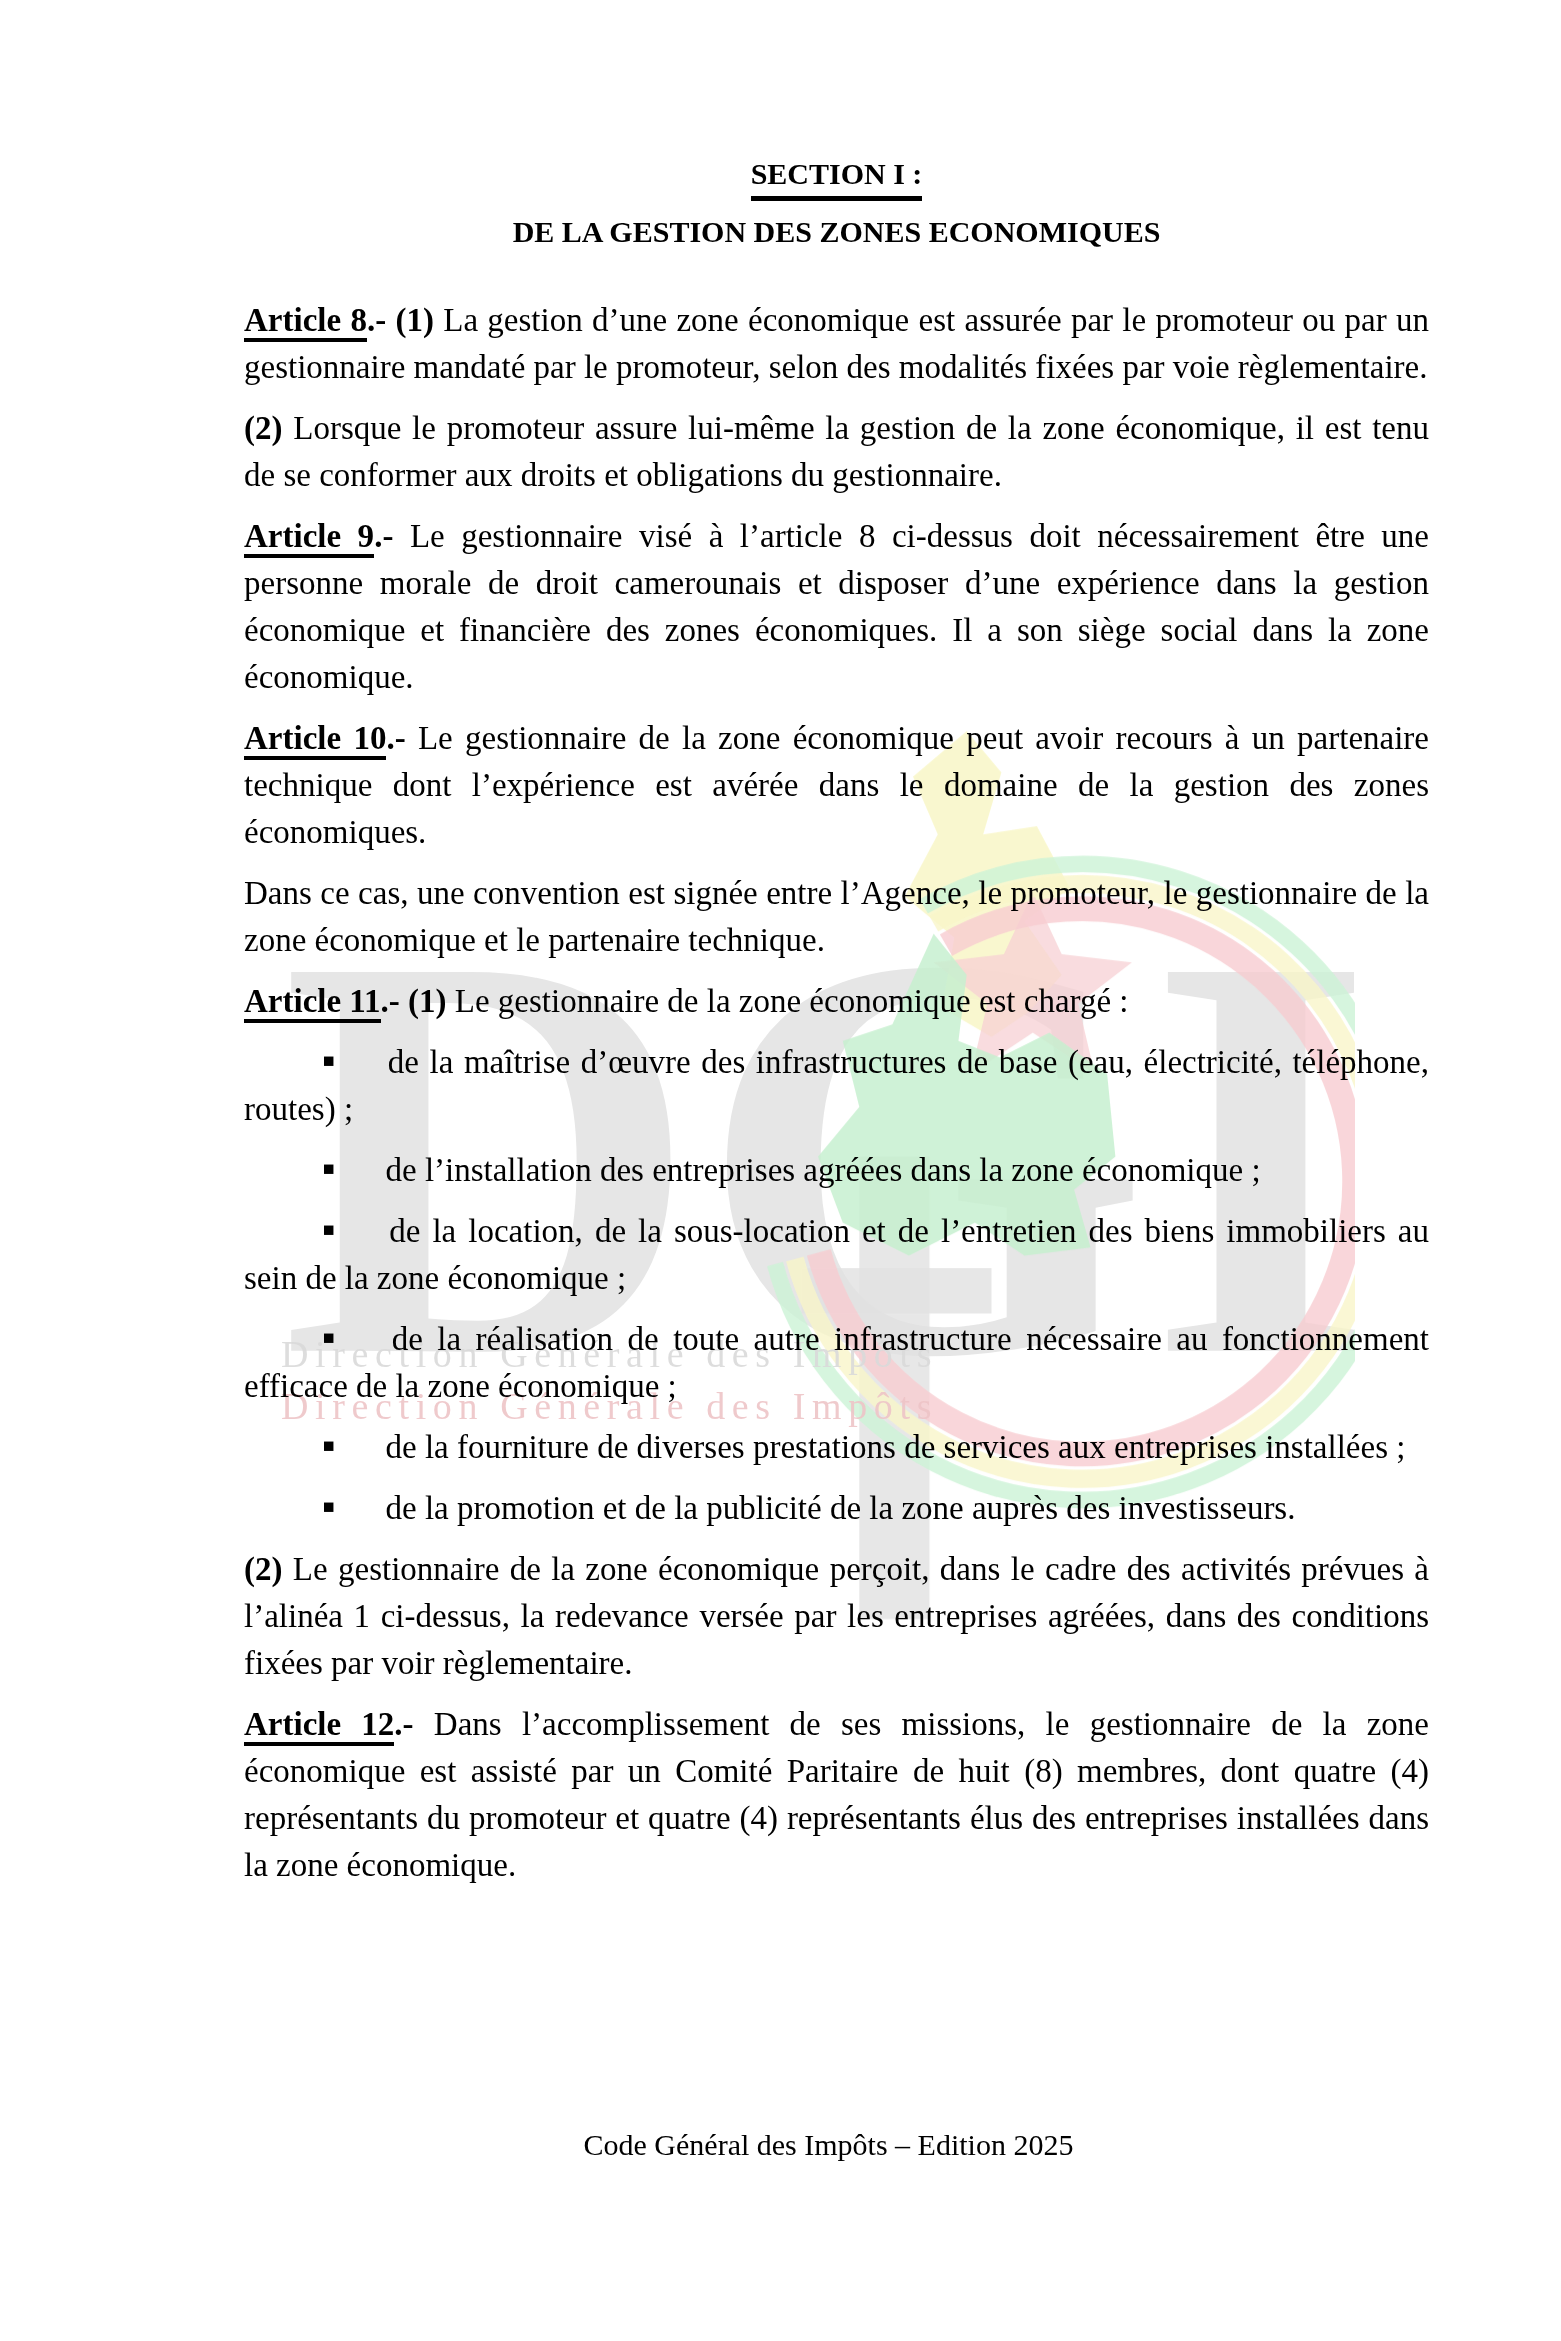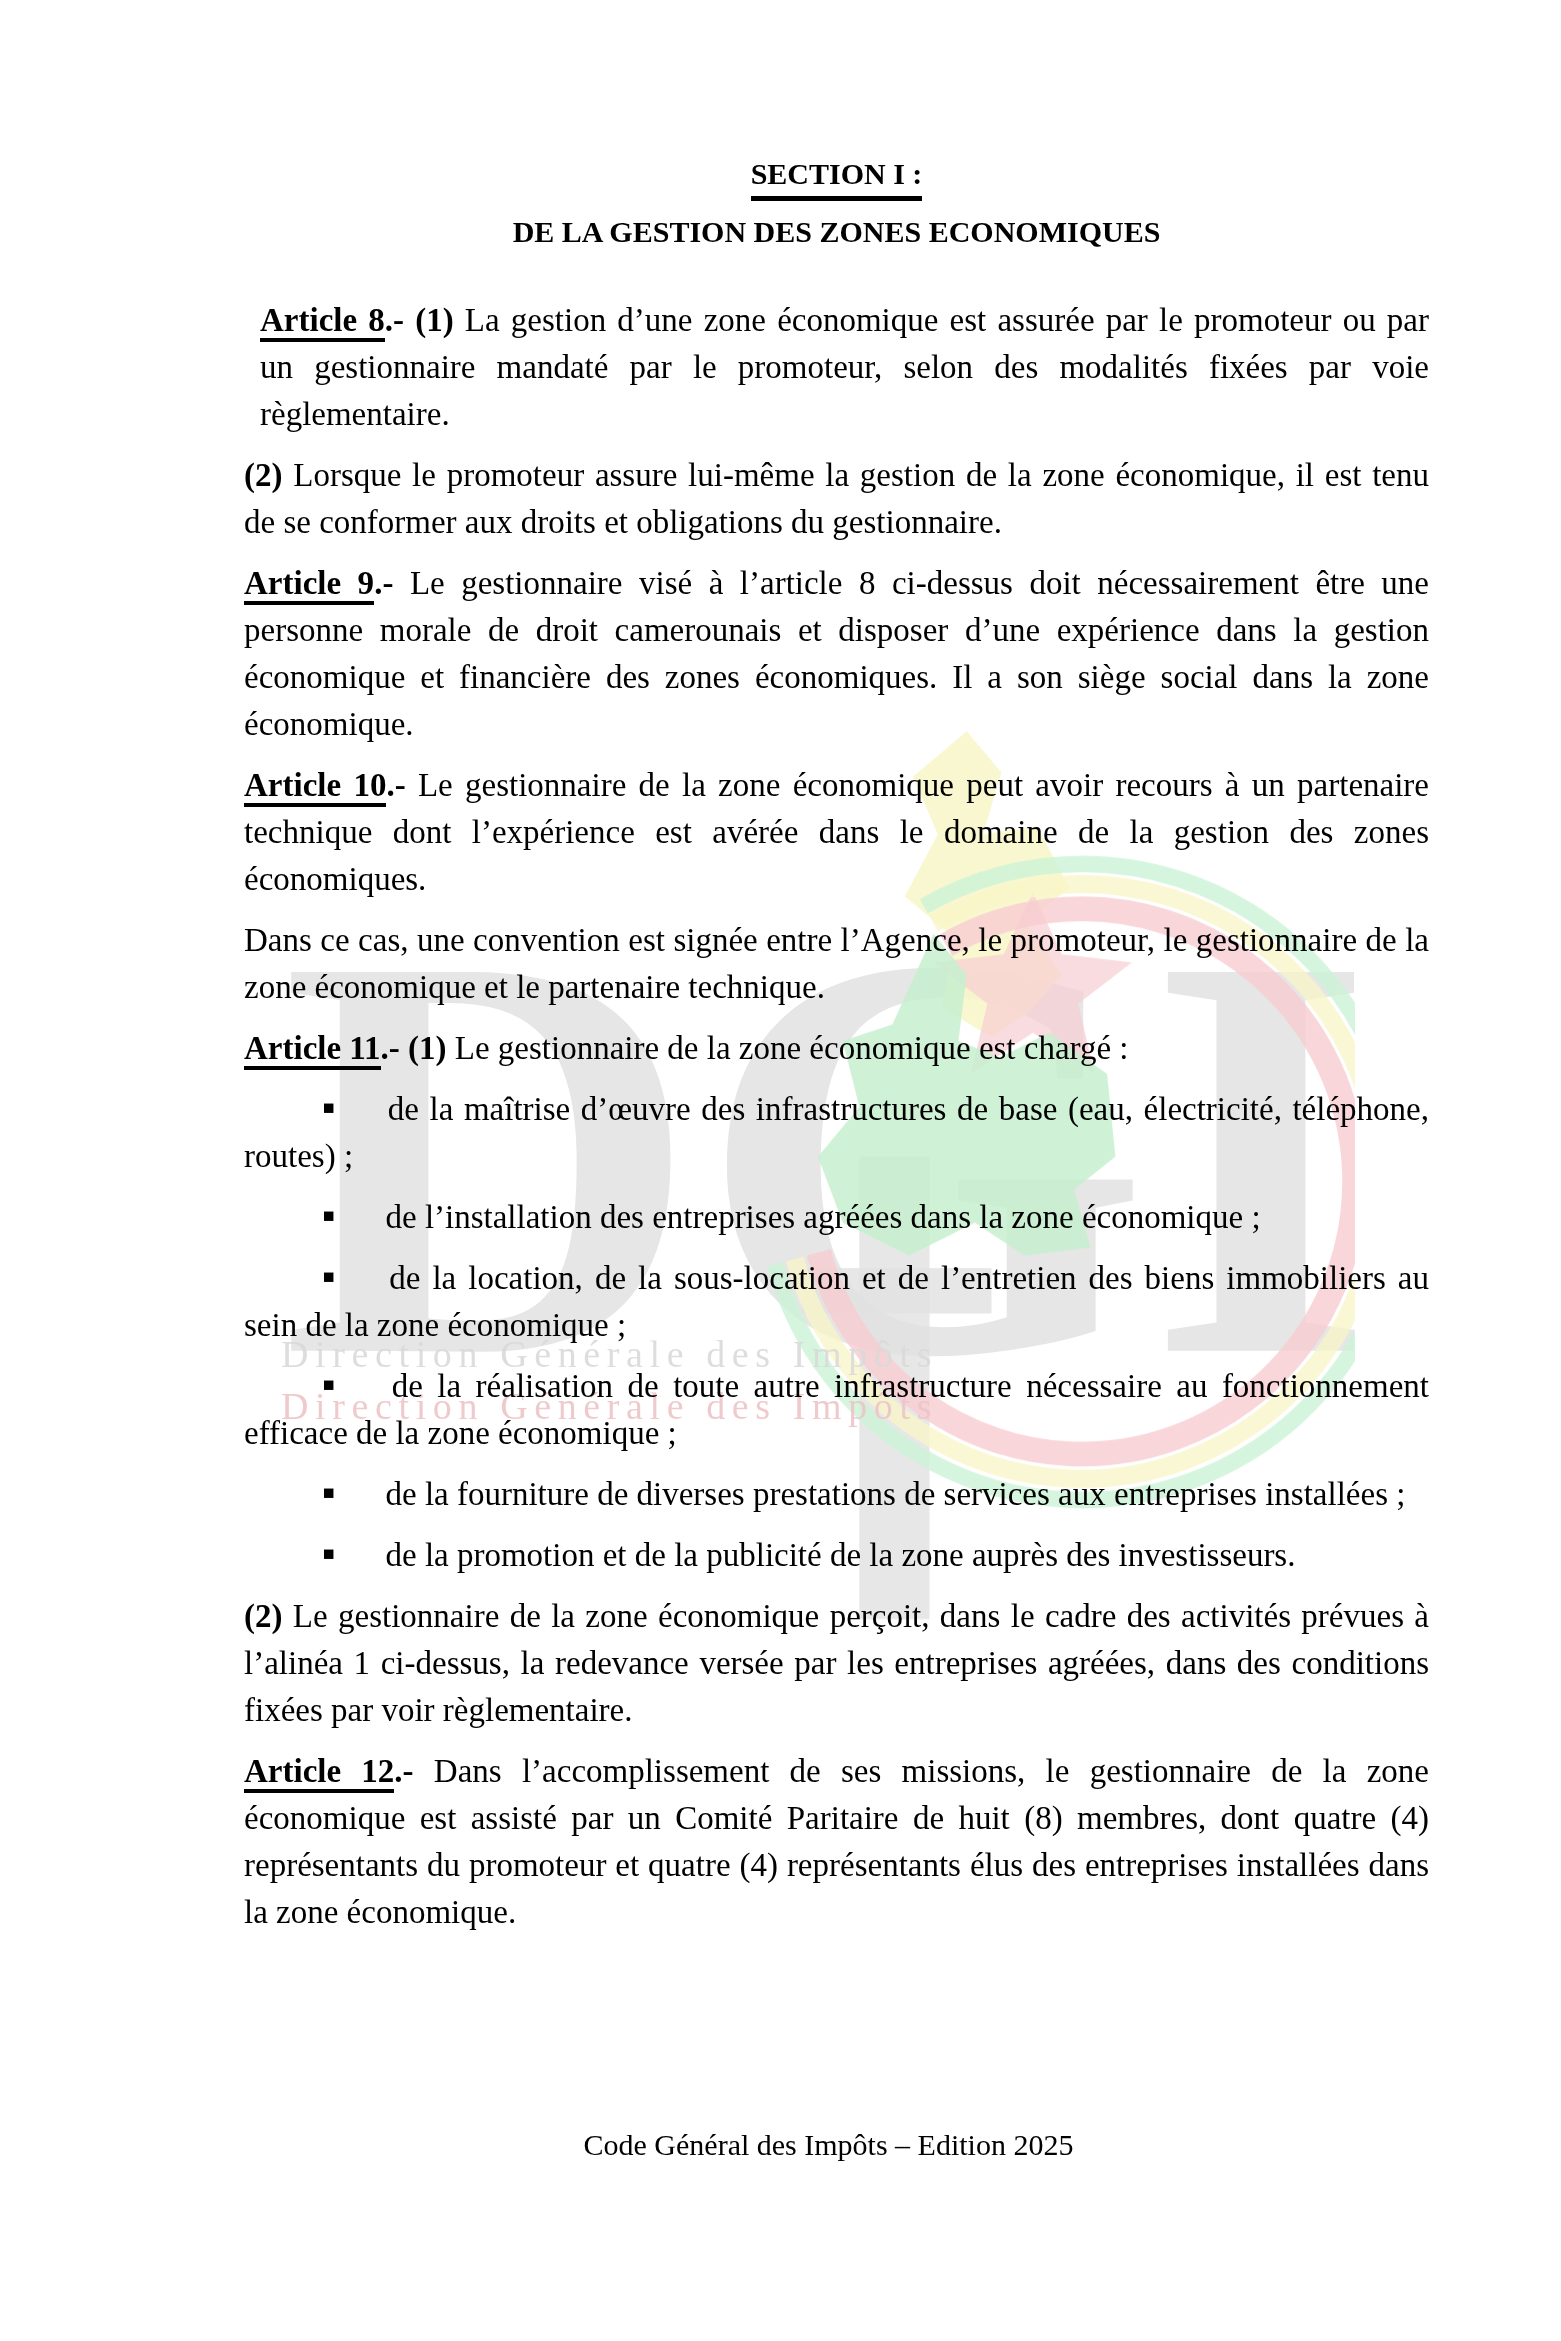--- a/index.html
+++ b/index.html
@@ -20,21 +20,21 @@
   
   .content{
     position:relative;z-index:1;
     padding:153px 132px 0 244px; 
   }
   .title-block{text-align:center;font-weight:bold;font-size:30px;line-height:41px;}
   .title-line1{display:inline-block;border-bottom:5px solid #000;padding-bottom:1.7px;}
   .title-line2{margin-top:10px;}
 
   .content p{margin:14px 0 0 0;font-size:33px;line-height:47px;text-align:justify;}
-  .content p.first{margin-top:45px;margin-left:16px;}
+  .content p.first{margin-top:45px;}
 
   .art{font-weight:bold;border-bottom:4.1px solid #000;}
   .content b{font-weight:bold;}
 
   p.bullet{text-indent:78px;}
   .marker{font-size:38px;line-height:0;}
   .gap{display:inline-block;width:50px;}
 
   .footer{
     position:absolute;left:236px;top:2125px;width:1185px;

